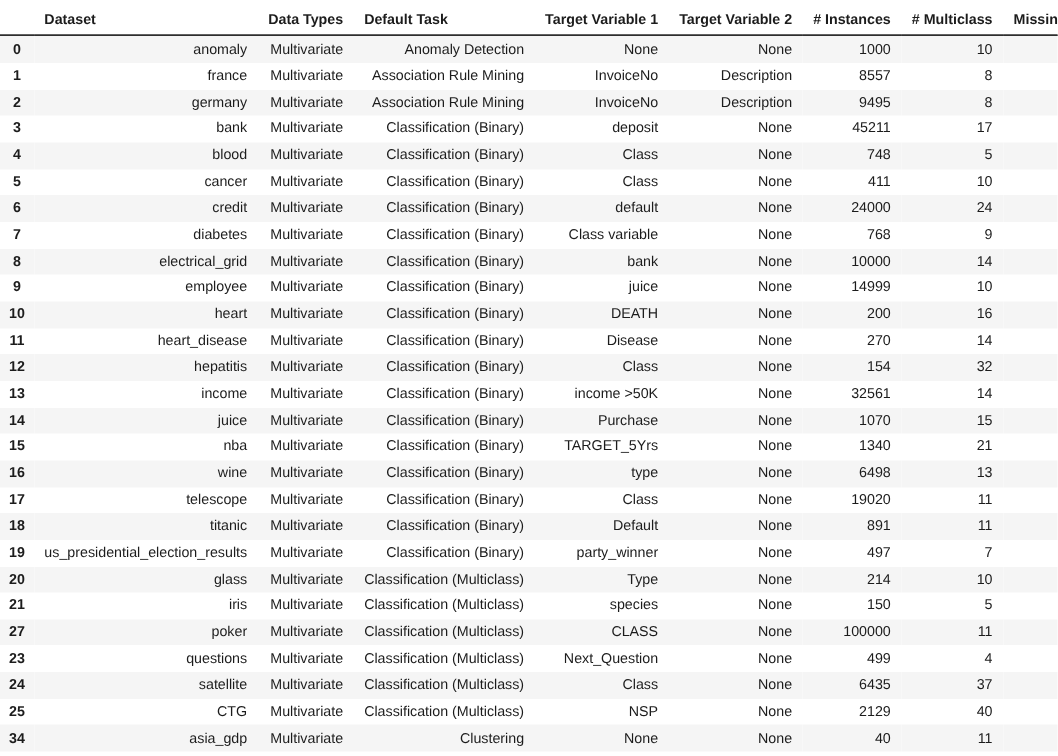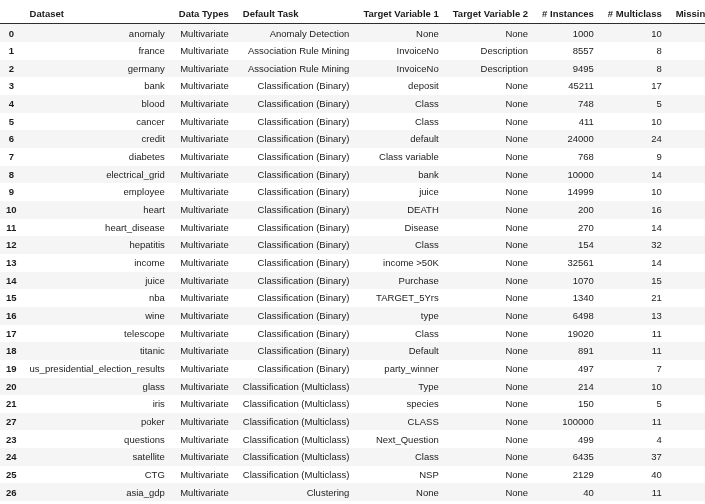--- a/index.html
+++ b/index.html
@@ -345,21 +345,21 @@
         <td class="">CTG</td>
         <td class="">Multivariate</td>
         <td class="">Classification (Multiclass)</td>
         <td class="">NSP</td>
         <td class="">None</td>
         <td class="">2129</td>
         <td class="">40</td>
         <td class=" last">Y</td>
       </tr>
       <tr>
-        <th class="idx">26</th>
+        <th class="idx">34</th>
         <td class="">asia_gdp</td>
         <td class="">Multivariate</td>
         <td class="">Clustering</td>
         <td class="">None</td>
         <td class="">None</td>
         <td class="">40</td>
         <td class="">11</td>
         <td class=" last">N</td>
       </tr>
     </tbody>

